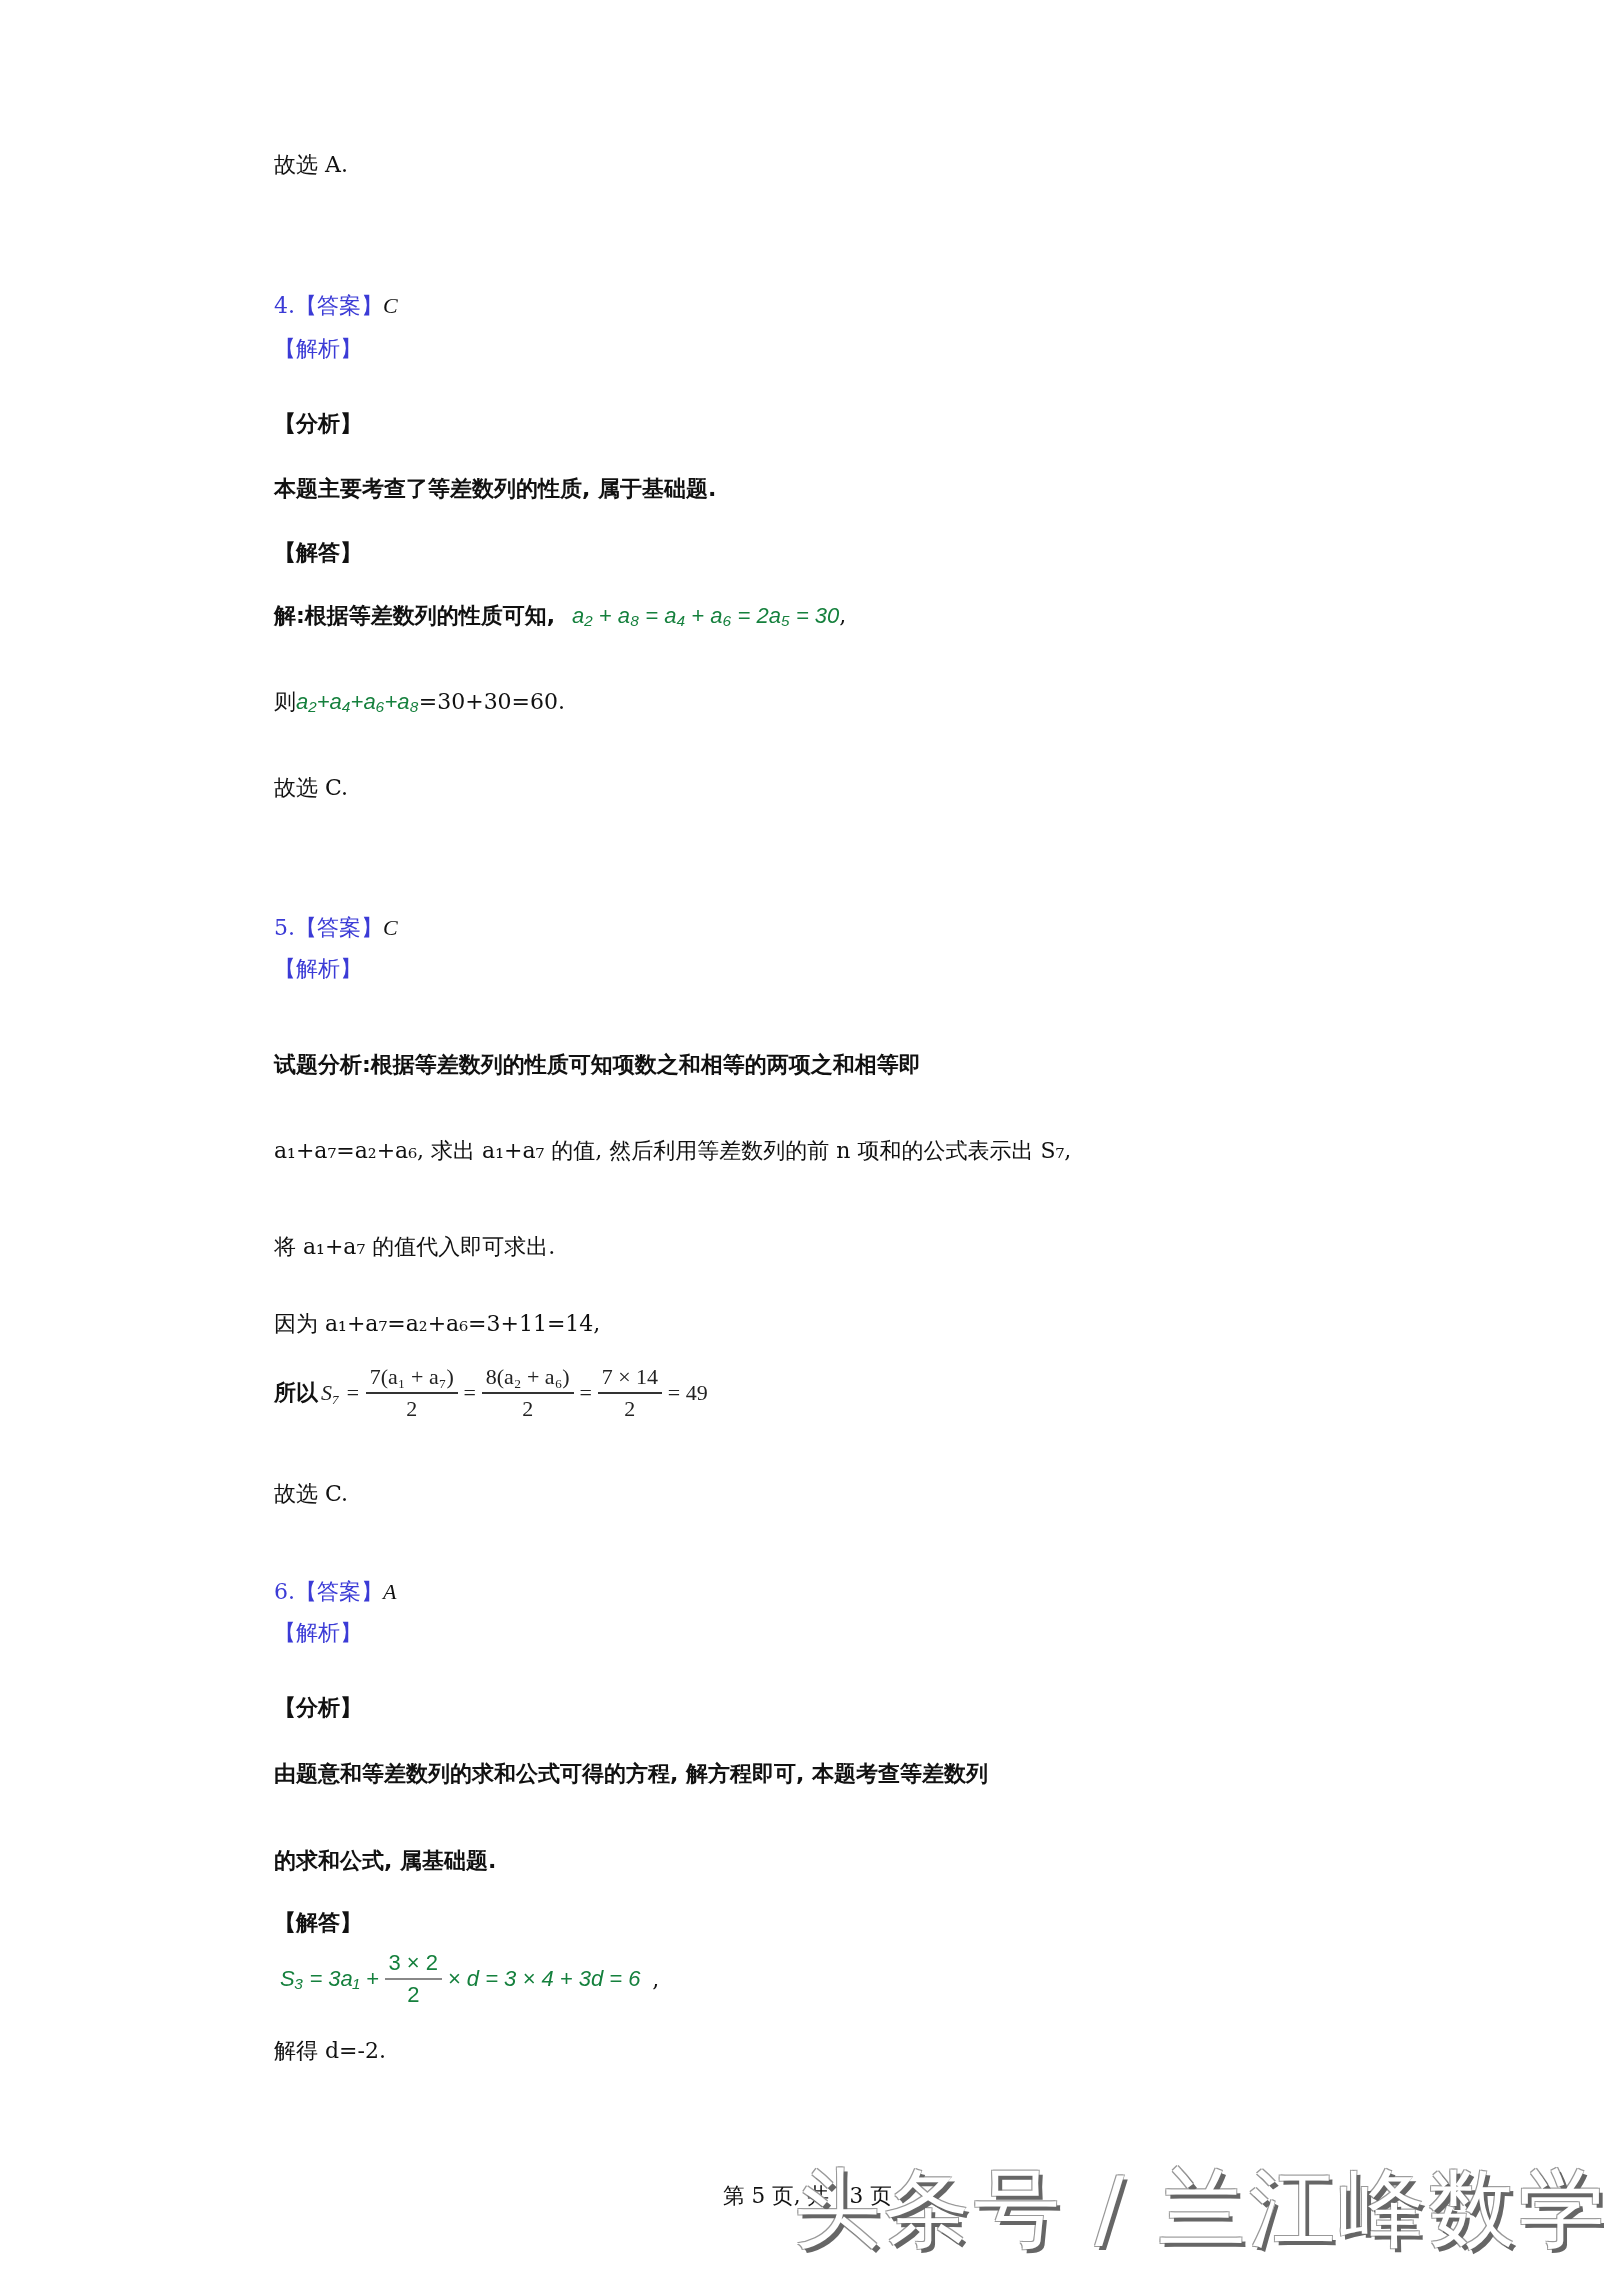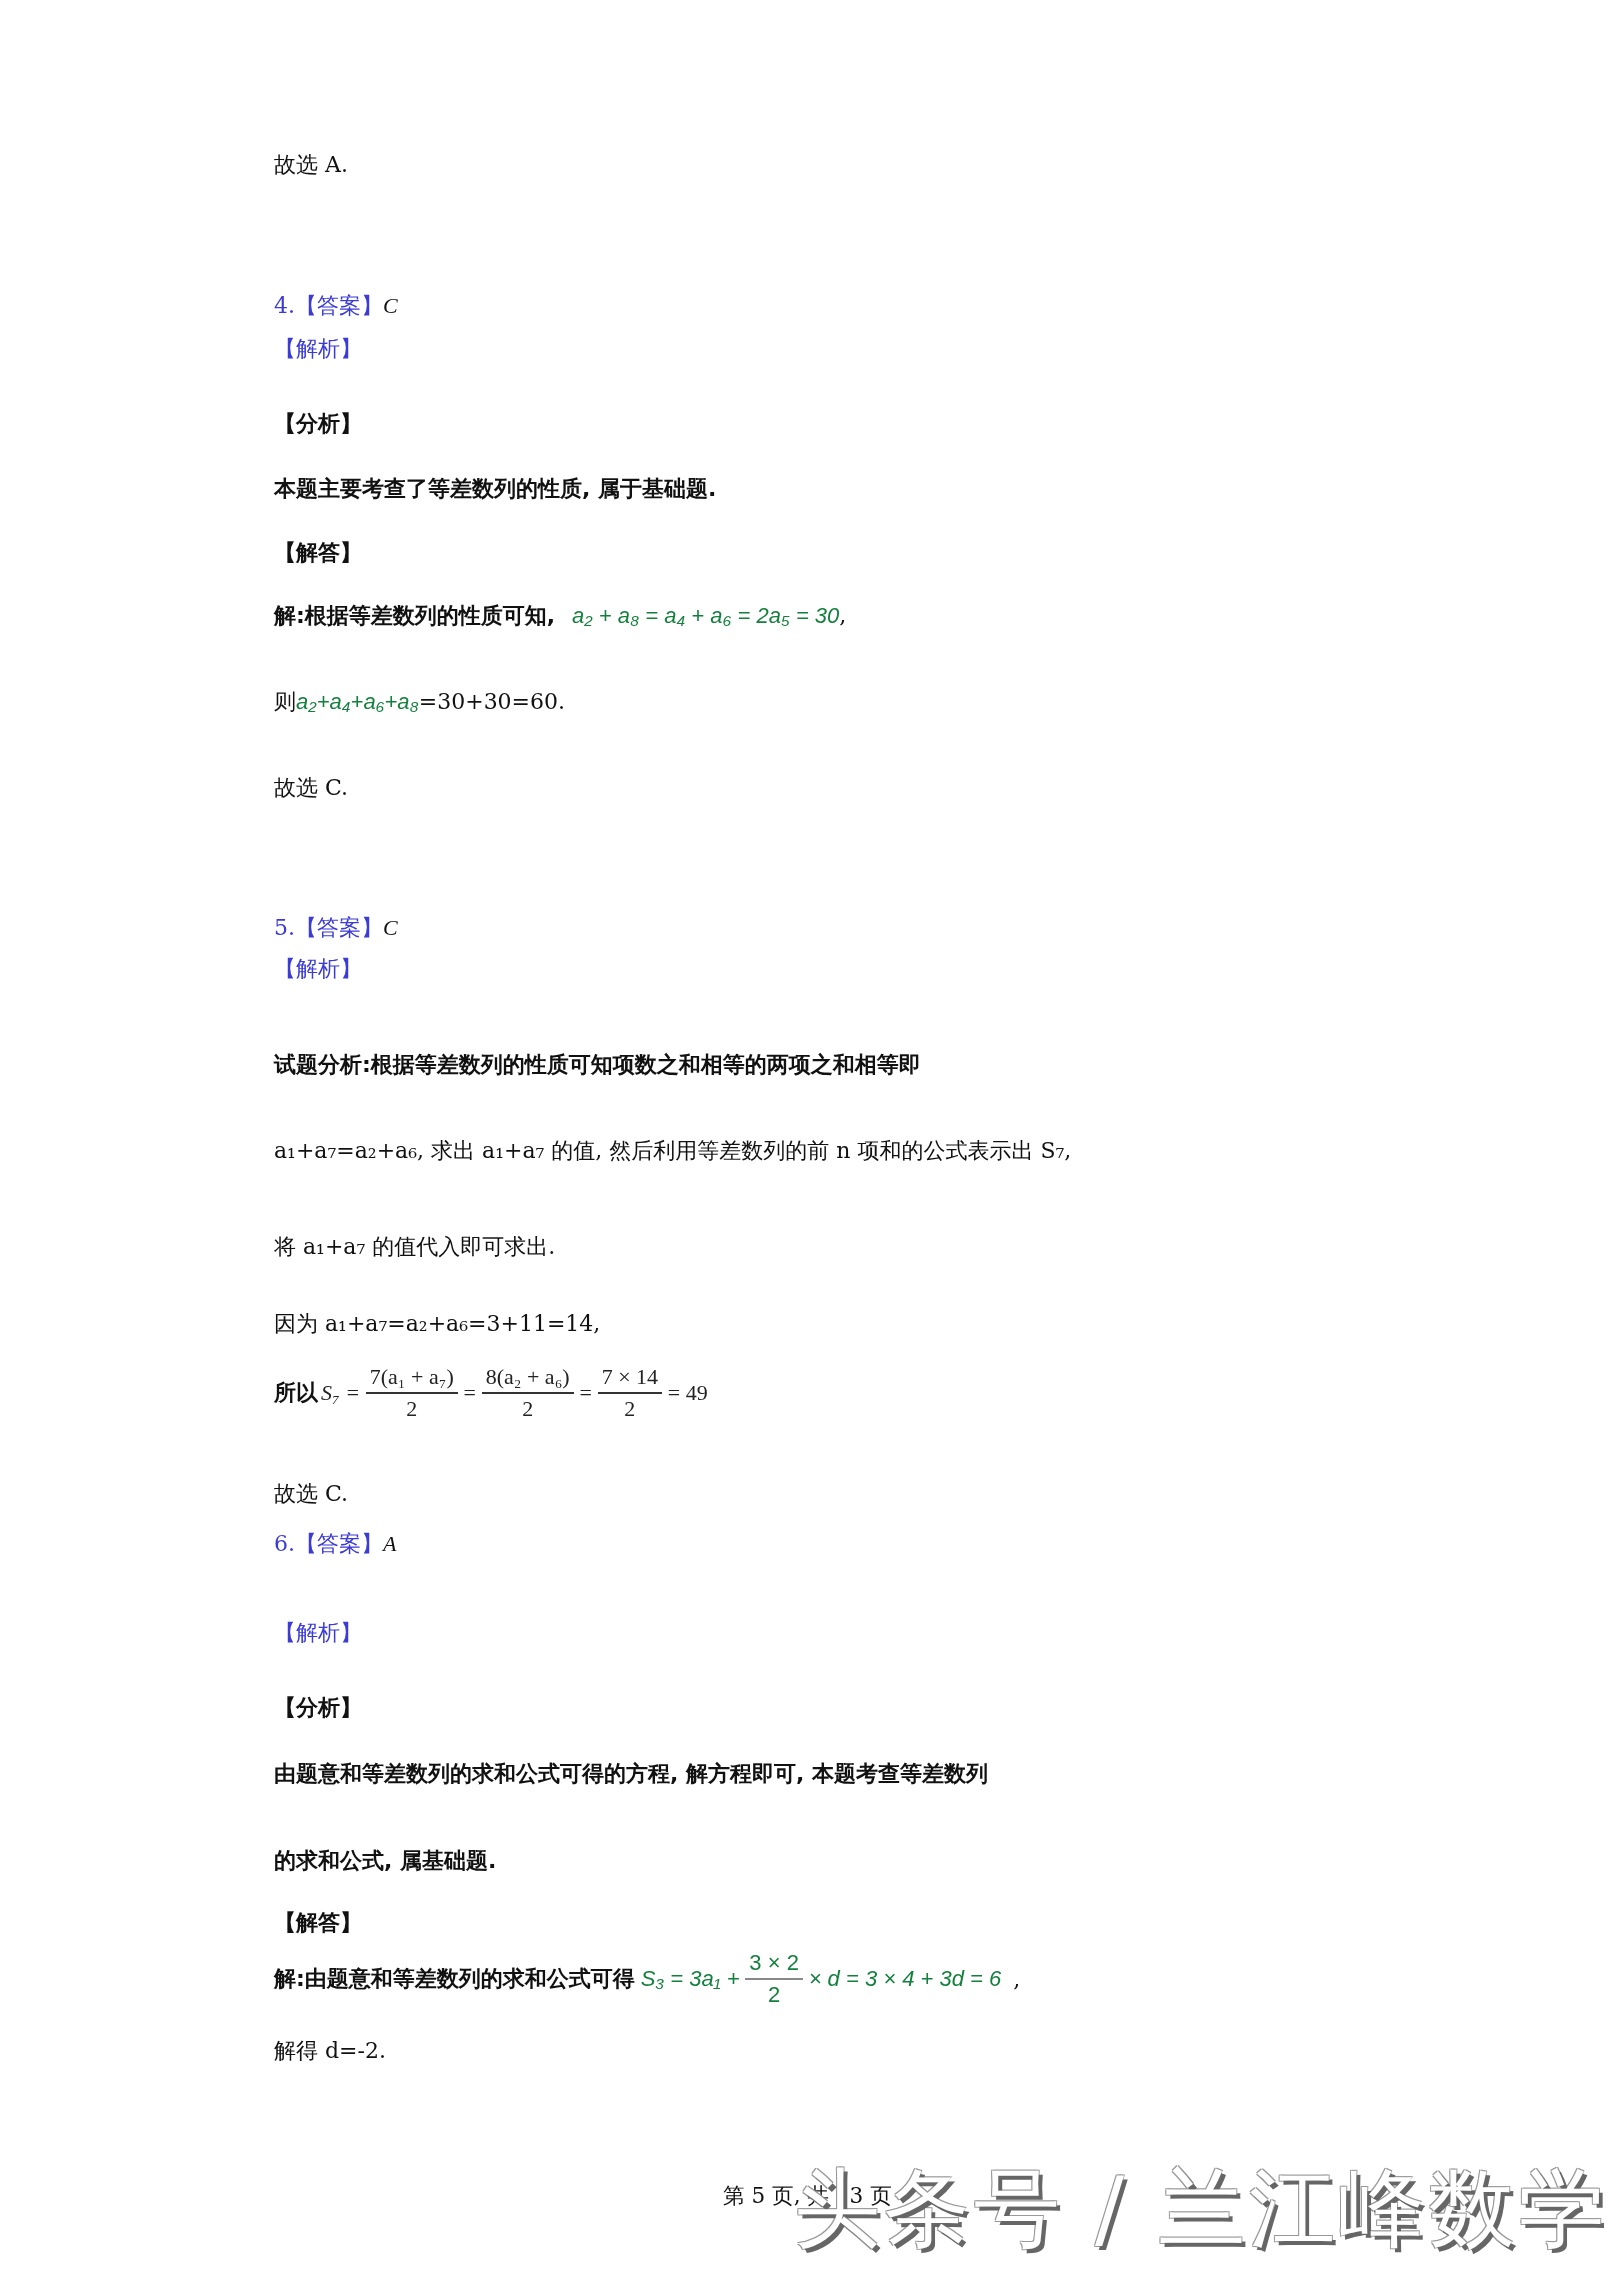--- a/index.html
+++ b/index.html
@@ -87,40 +87,39 @@
   <span class="frac mathdark">
     <span class="num">7 × 14</span>
     <span class="den">2</span>
   </span>
   <span class="mathdark">= 49</span>
 </div>
 <div class="line" style="top:1474px;">
   <span>故选 C.</span>
 </div>
 
-<div class="line blue" style="top:1524px;">
+<div class="line blue" style="top:1572px;">
   <span>6.</span><span>【答案】</span><span class="ital" style="color:#111;">A</span>
 </div>
 <div class="line blue" style="top:1613px;">
   <span>【解析】</span>
 </div>
 <div class="line bold" style="top:1688px;">
   <span>【分析】</span>
 </div>
 <div class="line bold" style="top:1754px;">
   <span>由题意和等差数列的求和公式可得的方程, 解方程即可, 本题考查等差数列</span>
 </div>
 <div class="line bold" style="top:1841px;">
   <span>的求和公式, 属基础题.</span>
 </div>
 <div class="line bold" style="top:1903px;">
   <span>【解答】</span>
 </div>
 <div class="line" style="top:1950px; line-height:normal; display:flex; align-items:center;">
-  <span class="bold">解:由题意和等差数列的求和公式可得</span>
   <span class="math" style="margin-left:5.9px;">S₃ = 3a₁ +</span>
   <span class="frac fracg math" style="font-style:normal;">
     <span class="num">3 × 2</span>
     <span class="den">2</span>
   </span>
   <span class="math">× d = 3 × 4 + 3d = 6</span>
   <span style="margin-left:11.8px;">,</span>
 </div>
 <div class="line" style="top:2031px;">
   <span>解得 d=-2.</span>

